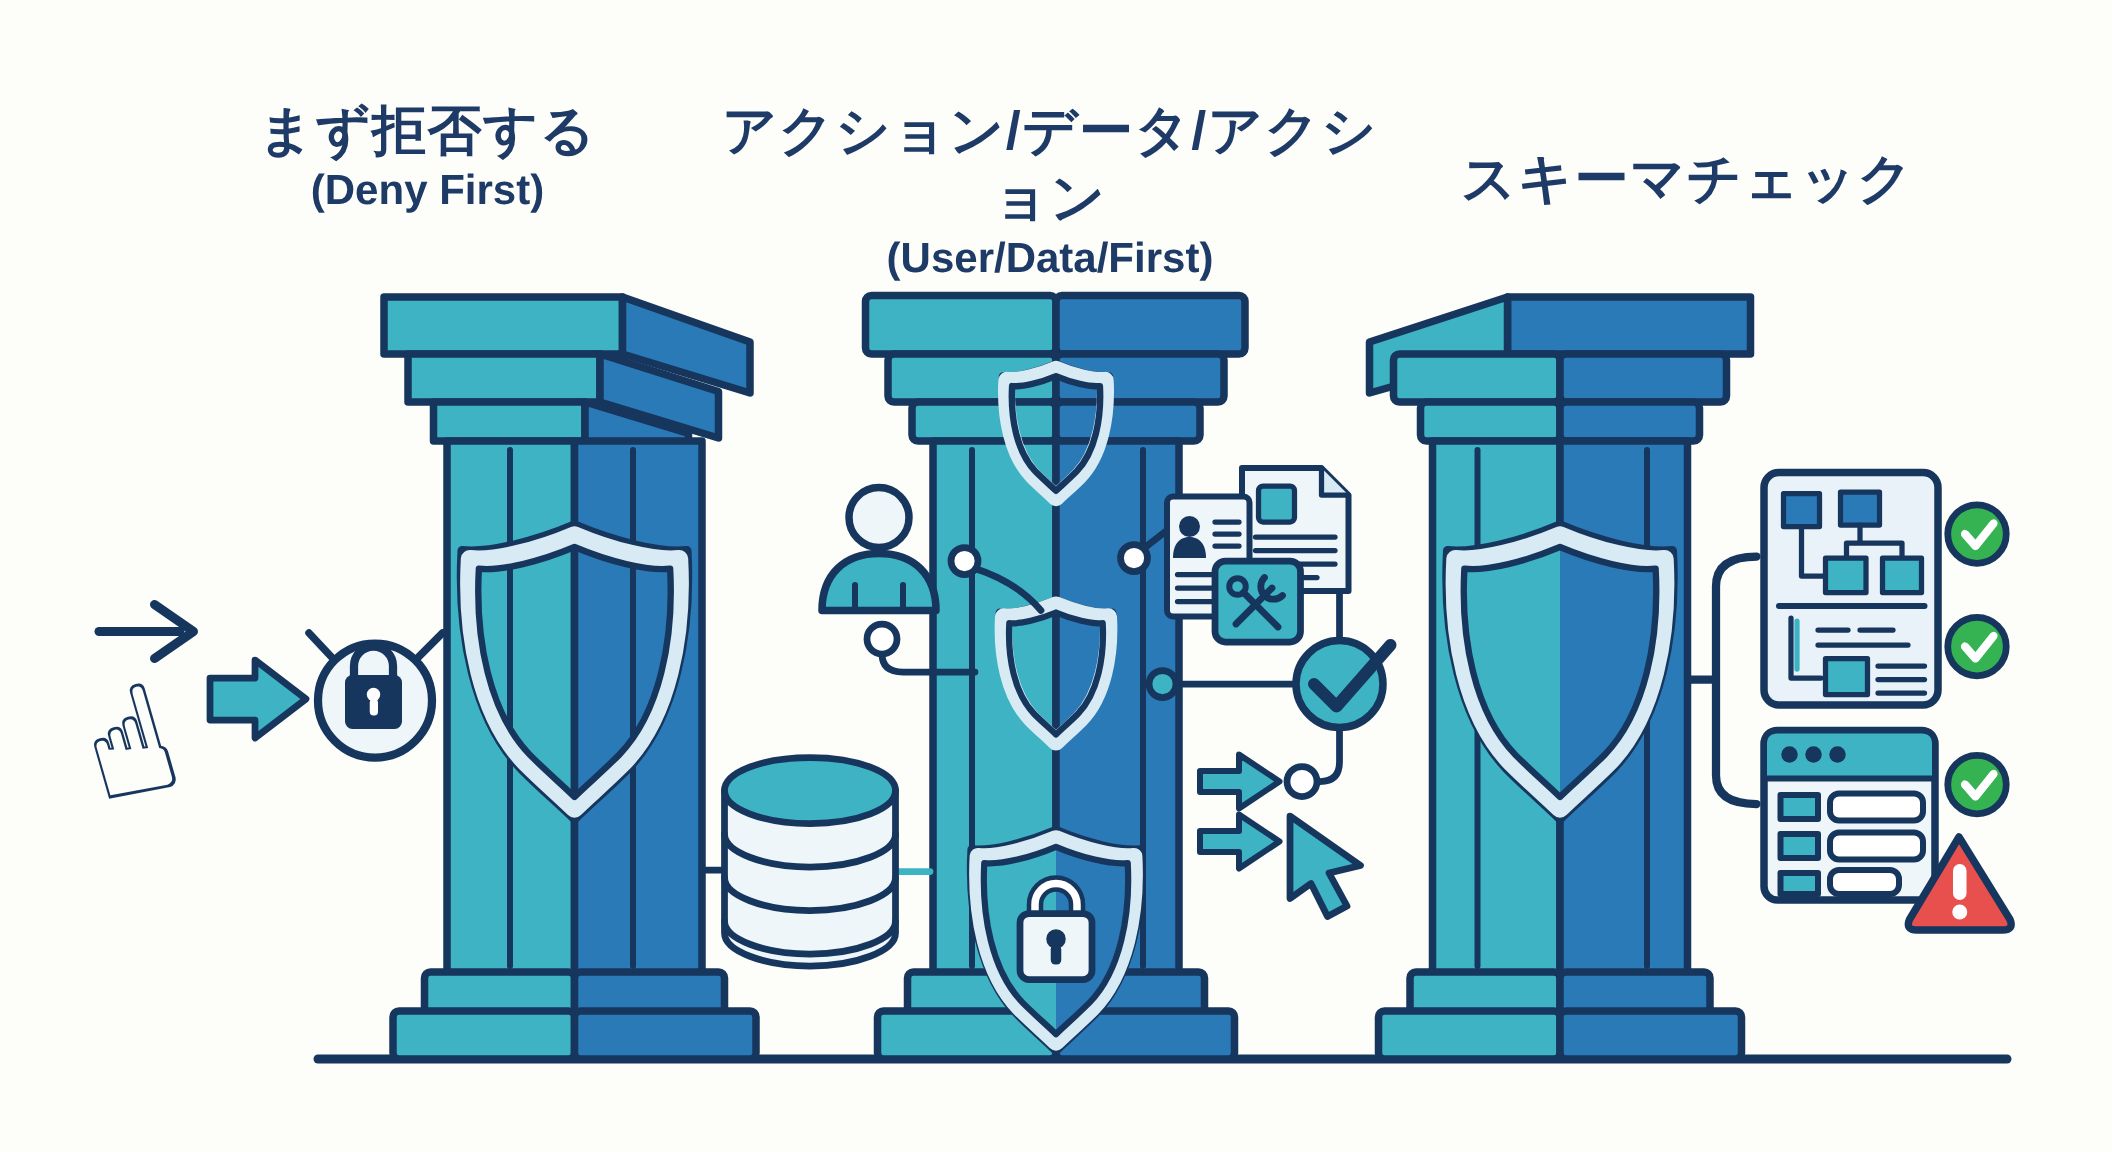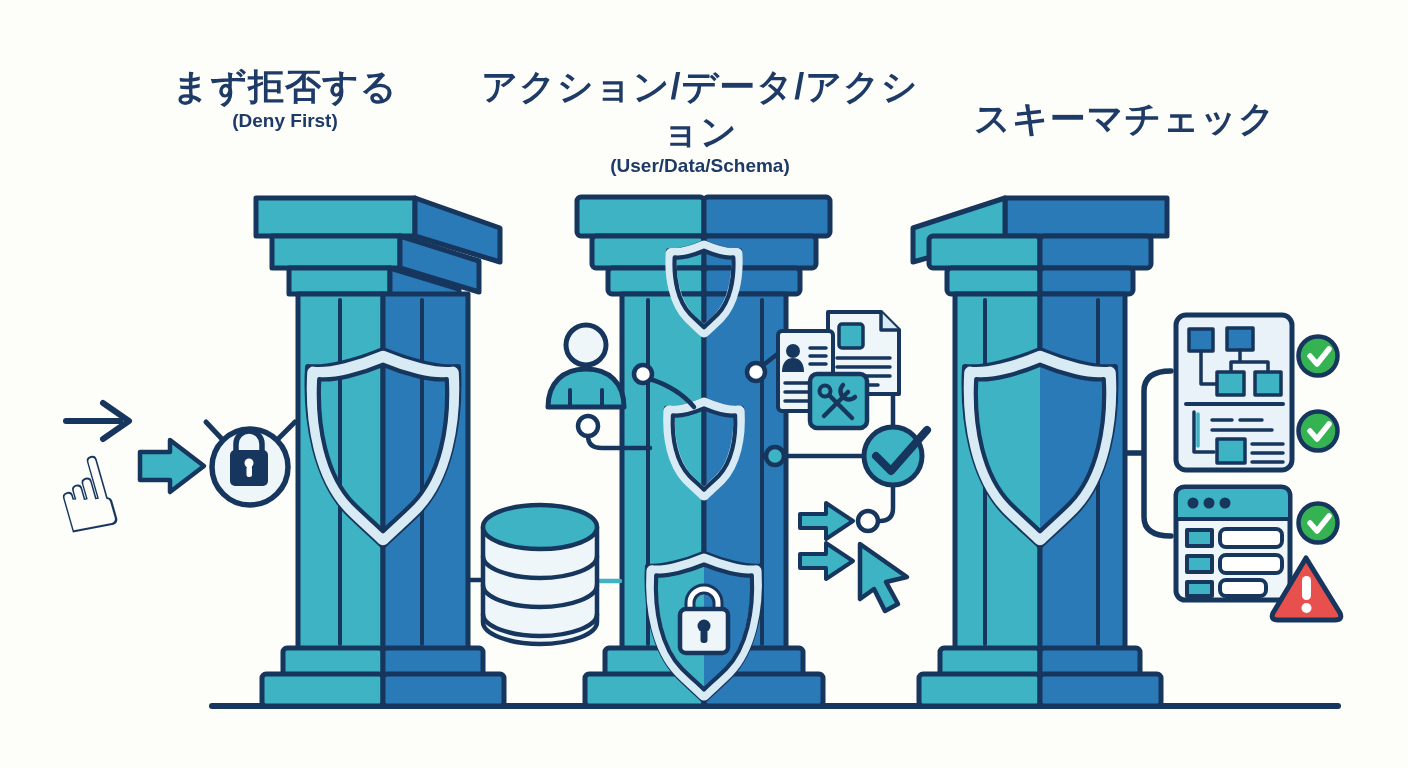--- a/index.html
+++ b/index.html
@@ -12,21 +12,21 @@
   #art *{stroke-linejoin:round;stroke-linecap:round;}
   
   .ft{fill:var(--teal)} .fb{fill:var(--blue)} .fn{fill:var(--navy)}
   .fw{fill:var(--white)} .fl{fill:var(--light)} .fi{fill:var(--icon)}
   .fp{fill:var(--panel)} .fg{fill:var(--green)} .fr{fill:var(--red)} .f0{fill:none}
   
   .sn{stroke:var(--navy)} .sl{stroke:var(--light)} .sw{stroke:var(--white)}
   .st{stroke:var(--teal)}
   .title{position:absolute;text-align:center;color:var(--title);font-weight:700;}
   .title .jp{font-size:36px;line-height:1.25;letter-spacing:1px;}
-  .title .en{font-size:19px;line-height:1.3;}
+  .title .en{font-size:28px;line-height:1.3;}
 </style>
 </head>
 <body>
 
 <svg id="art" viewBox="0 0 1408 768">
   <defs>
     <path id="shield" d="M0,-98 C-26,-87 -57,-79 -75,-81 C-78,-26 -67,32 -35,65 C-21,79 -9,89 0,98 C9,89 21,79 35,65 C67,32 78,-26 75,-81 C57,-79 26,-87 0,-98 Z"></path>
     <clipPath id="clipShield3">
         <use href="#shield" transform="translate(1040,448) scale(0.85)"></use>
       </clipPath>
@@ -289,17 +289,17 @@
     <circle cx="1306.5" cy="608" r="5" class="fw"></circle>
   </g>
 </svg>
 
 <div class="title" style="left:118px;top:64px;width:334px;">
   <div class="jp">まず拒否する</div>
   <div class="en">(Deny First)</div>
 </div>
 <div class="title" style="left:478px;top:64px;width:444px;">
   <div class="jp">アクション/データ/アクション</div>
-  <div class="en">(User/Data/Schema)</div>
+  <div class="en">(User/Data/First)</div>
 </div>
 <div class="title" style="left:958px;top:64px;width:334px;margin-top:32px;">
   <div class="jp">スキーマチェック</div>
 </div>
 
 </body></html>

